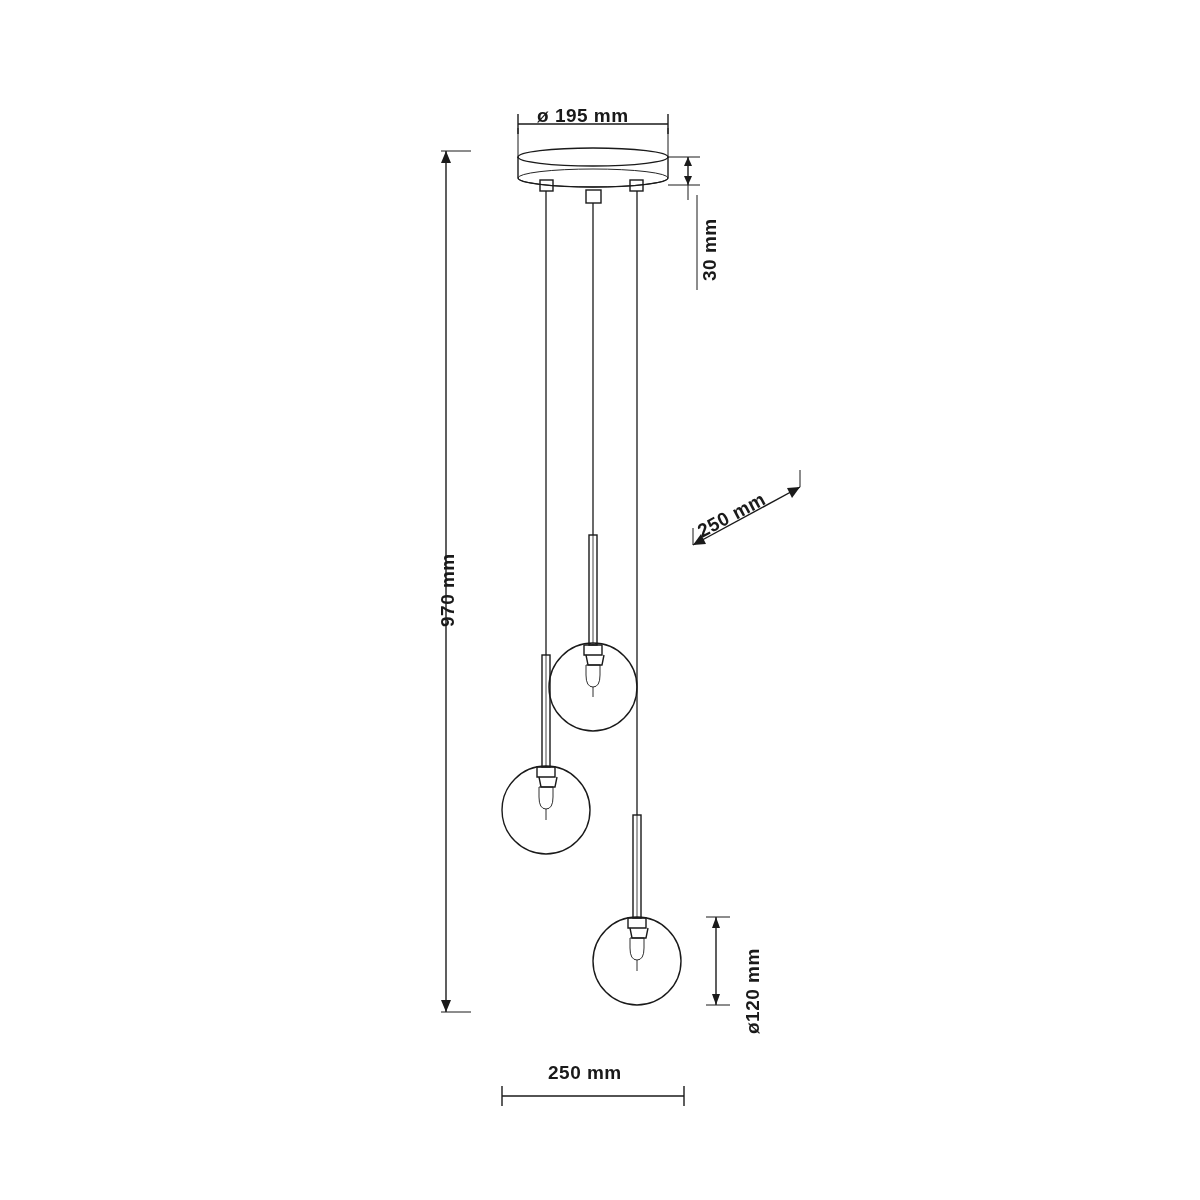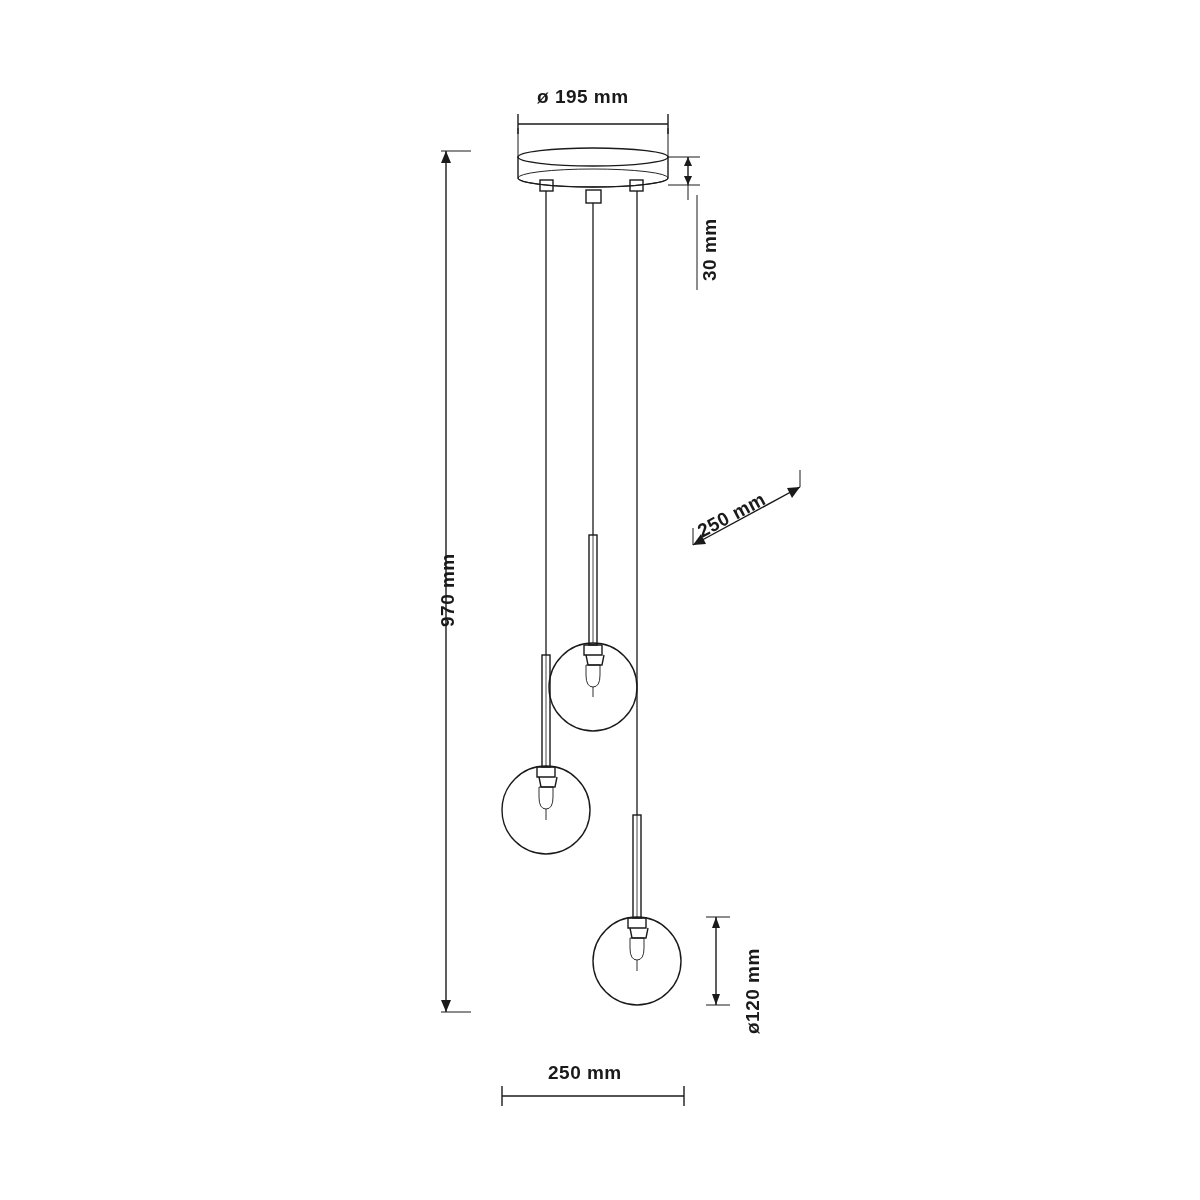--- a/index.html
+++ b/index.html
@@ -30,21 +30,21 @@
     font-size: 19px;
     font-weight: bold;
     color: #1a1a1a;
     letter-spacing: 0.5px;
     white-space: nowrap;
   }
   .vert {
     transform-origin: 0 0;
     transform: rotate(-90deg);
   }
-  .lbl-dia-top    { left: 537px; top: 86px; }
+  .lbl-dia-top    { left: 537px; top: 105px; }
   .lbl-height     { left: 437px; top: 627px; }
   .lbl-drop30     { left: 699px; top: 281px; }
   .lbl-drop250    { left: 694px; top: 523px; }
   .lbl-globe      { left: 742px; top: 1034px; }
   .lbl-spread     { left: 548px; top: 1062px; }
 </style>
 </head>
 <body>
 
 <div id="stage">

